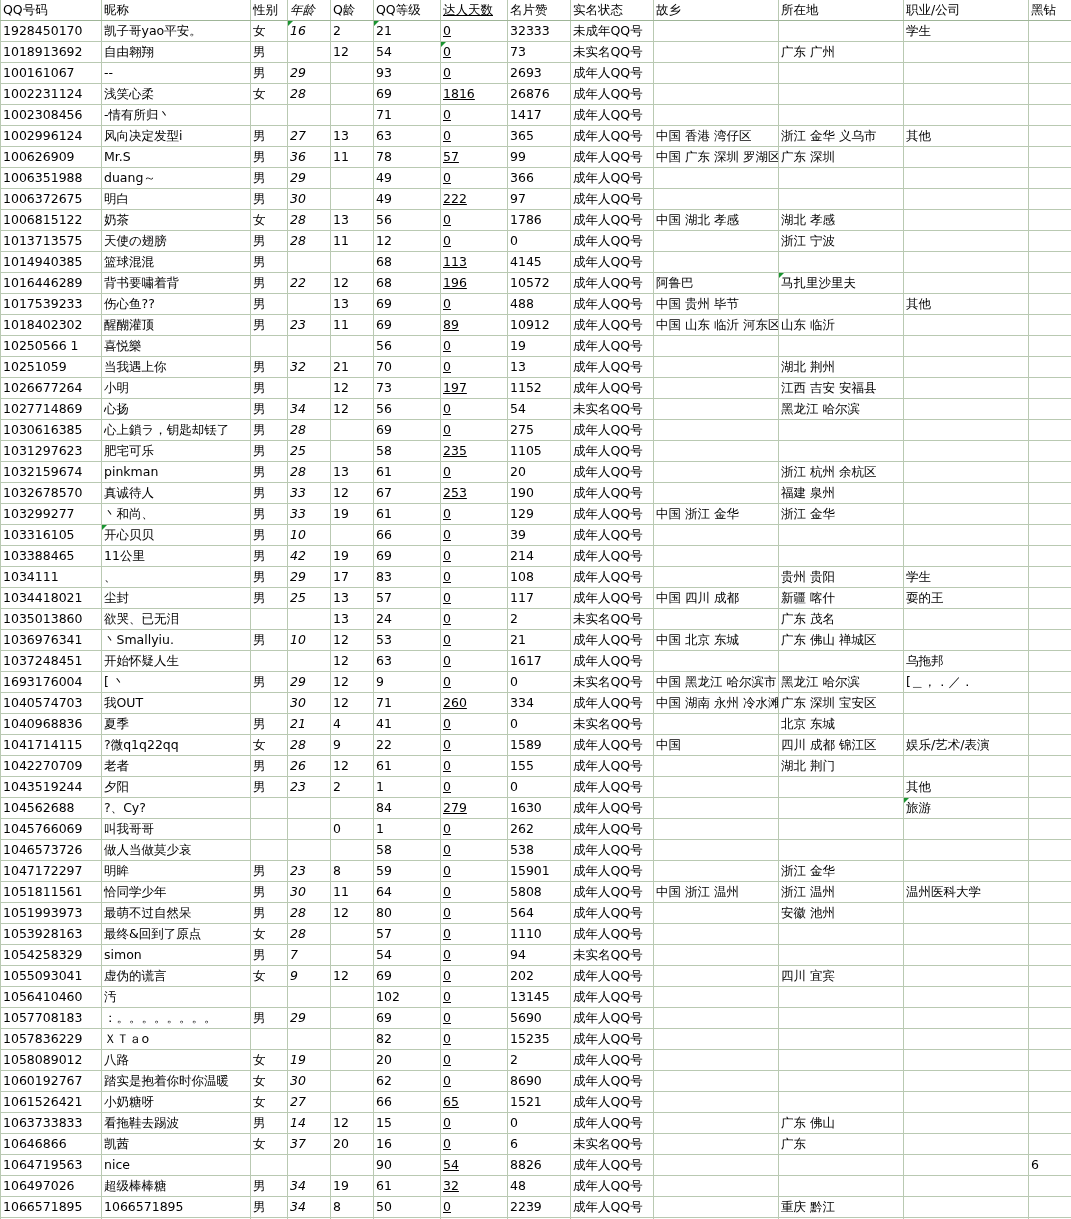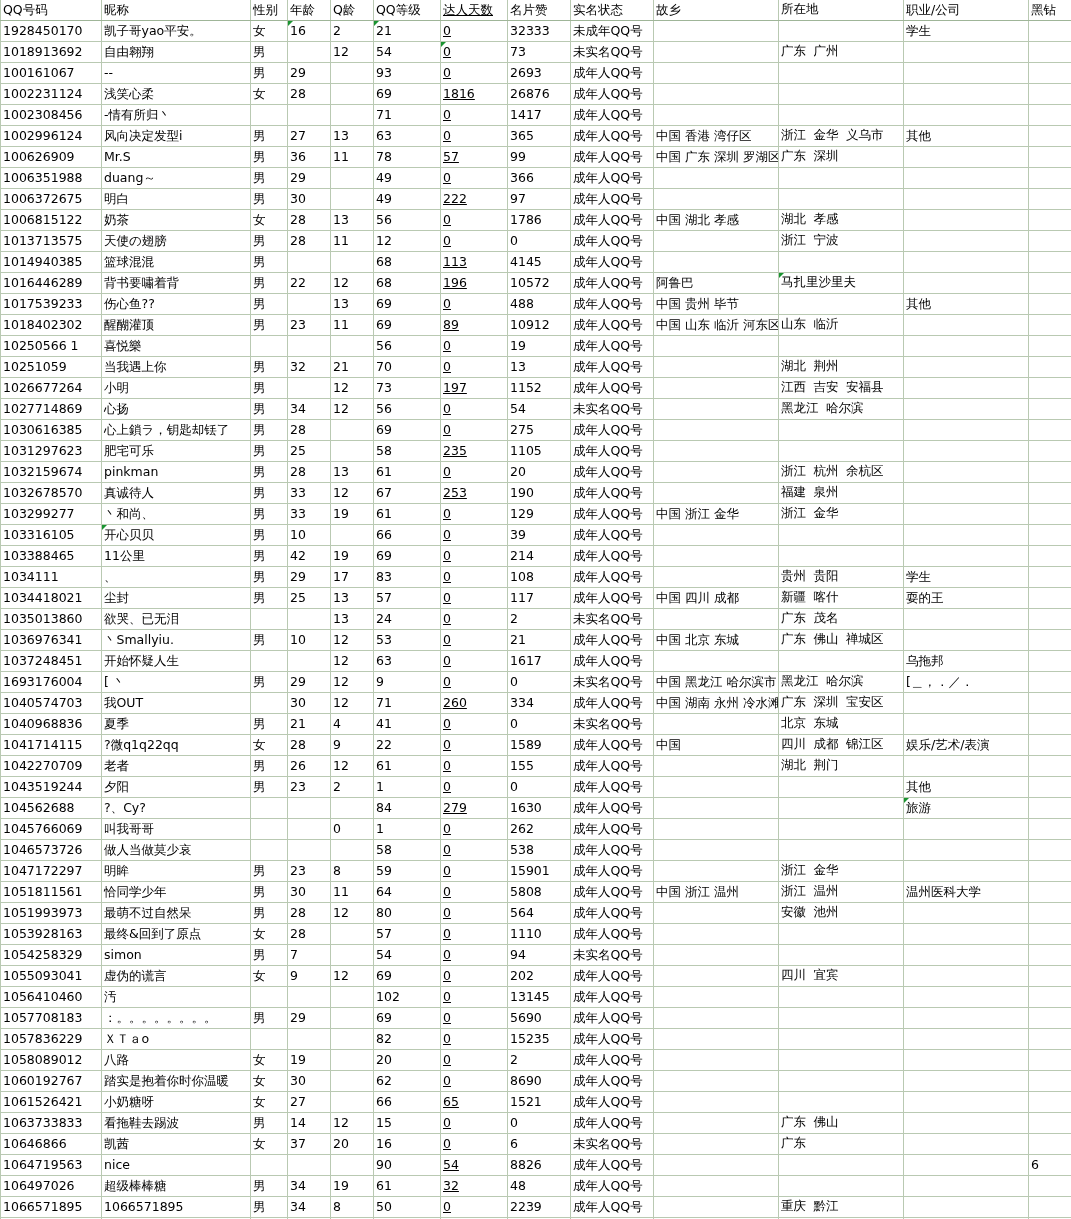--- a/index.html
+++ b/index.html
@@ -41,28 +41,28 @@
   table.grid tr td:first-child {
     border-left: 1px solid #b9c9b2;
   }
   table.grid tr.header td:first-child {
     border-left: 1px solid #b9c9b2;
     margin-left: 40px;
   }
   .c0 { width: 96px; }
   .c1 { width: 144px; }
   .c2 { width: 32px; }
-  .c3 { width: 38px; }
+  .c3 { width: 38px; font-style: italic; }
   .c4 { width: 38px; }
   .c5 { width: 62px; }
   .c6 { width: 62px; text-decoration: underline; }
   .c7 { width: 58px; }
   .c8 { width: 78px; }
   .c9 { width: 120px; }
-  .c10 { width: 120px; font-family: Liberation Mono, monospace; }
+  .c10 { width: 120px; }
   .c11 { width: 120px; }
   .c12 { width: 48px; }
   .mark {
     position: relative;
   }
   .mark::before {
     content: "";
     position: absolute;
     top: 0;
     left: 0;

